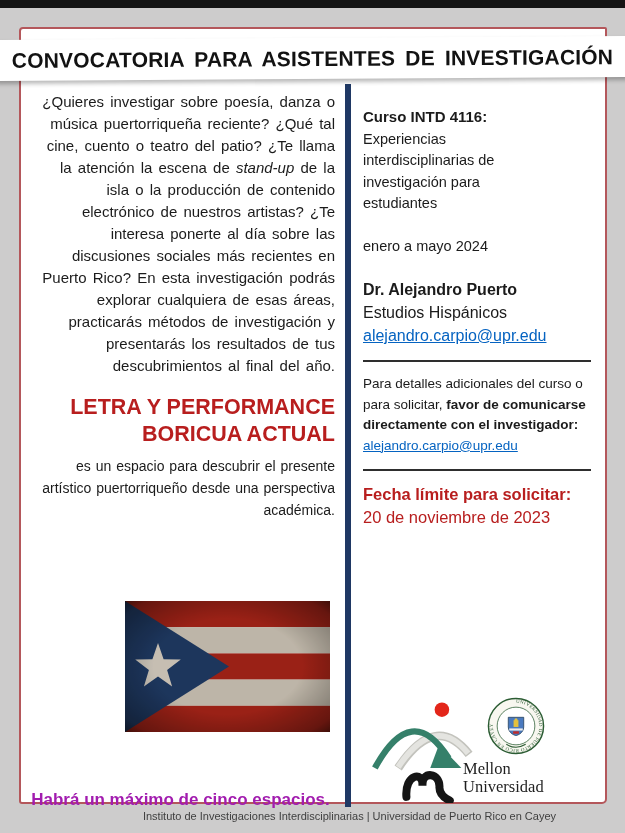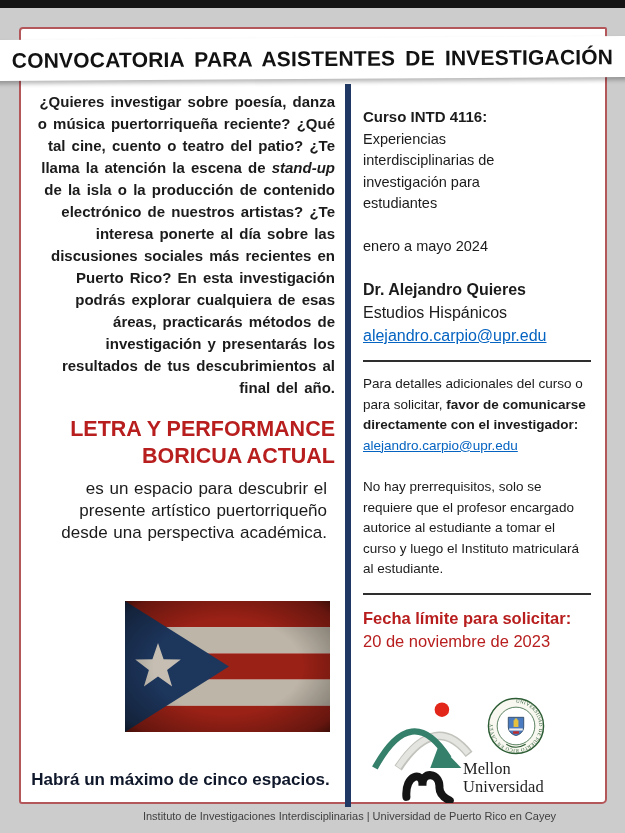--- a/index.html
+++ b/index.html
@@ -11,28 +11,28 @@
   .panel{position:absolute;left:19px;top:27px;width:584px;height:773px;background:#ffffff;
          border:2px solid var(--border-red,#b4575b);border-radius:4px 2px 5px 3px;}
 
   .banner{position:absolute;left:-4px;top:38px;width:633px;height:41px;background:#ffffff;
           box-shadow:0 3px 4px rgba(0,0,0,0.28);transform:rotate(-0.35deg);
           display:flex;align-items:center;justify-content:center;z-index:5;}
   .banner h1{margin:0;font-size:21px;font-weight:bold;color:#121212;letter-spacing:0.2px;
              word-spacing:4px;white-space:nowrap;}
 
   .left-col{position:absolute;left:33px;top:91px;width:302px;text-align:right;color:#1b1b1b;z-index:2;}
-  .intro{margin:0;font-size:15px;line-height:22px;word-spacing:2px;font-weight:bold;}
+  .intro{margin:0;font-size:15px;line-height:22px;word-spacing:2px;}
   .program-title{margin:17px 0 7px 0;font-size:21.5px;line-height:27px;font-weight:bold;
                  color:var(--accent-red,#b81e1e);}
-  .program-desc{margin:8px;font-size:17px;line-height:22px;word-spacing:1px;}
+  .program-desc{margin:0;font-size:14px;line-height:22px;word-spacing:1px;}
 
   .flag{position:absolute;left:125px;top:601px;width:205px;height:131px;z-index:2;}
-  .capacity{position:absolute;left:26px;top:770px;width:309px;text-align:center;
-            font-size:17px;font-weight:bold;color:#0f172a;z-index:2;}
+  .capacity{position:absolute;left:26px;top:790px;width:309px;text-align:center;
+            font-size:17px;font-weight:bold;color:#a21caf;z-index:2;}
 
   .divider{position:absolute;left:345px;top:84px;width:6px;height:723px;
            background:var(--divider-navy,#1f3864);z-index:2;}
 
   .right-col{position:absolute;left:363px;top:106px;width:228px;color:#1b1b1b;
              font-size:14.5px;line-height:21.5px;z-index:2;}
   .course-label{font-weight:bold;font-size:15px;}
   .course-name{display:block;width:165px;}
   .block-gap{margin-top:21px;}
   .prof{font-size:16px;line-height:23px;}
@@ -100,29 +100,28 @@
 
   <div class="right-col">
     <div>
       <span class="course-label">Curso INTD 4116:</span>
       <span class="course-name">Experiencias interdisciplinarias de investigación para estudiantes</span>
     </div>
     <div class="block-gap">
       <div>enero a mayo 2024</div>
     </div>
     <div class="block-gap prof">
-      <div class="name">Dr. Alejandro Quieres</div>
+      <div class="name">Dr. Alejandro Puerto</div>
       <div>Estudios Hispánicos</div>
       <a href="#" class="email-link email-lg">alejandro.carpio@upr.edu</a>
     </div>
     <hr class="rule">
     <div class="small-par"><span>Para detalles adicionales del curso o para solicitar, </span><b>favor de comunicarse directamente con el investigador:</b><br>
       <a href="#" class="email-link email-sm">alejandro.carpio@upr.edu</a>
     </div>
-    <div class="small-par block-gap">No hay prerrequisitos, solo se requiere que el profesor encargado autorice al estudiante a tomar el curso y luego el Instituto matriculará al estudiante.</div>
     <hr class="rule">
     <div class="deadline">
       <div class="lbl">Fecha límite para solicitar:</div>
       <div>20 de noviembre de 2023</div>
     </div>
   </div>
 
   <div class="institute-logo">
     <svg width="102" height="74" viewBox="0 0 105 74">
       <path d="M28,72 Q66,14 101,58" stroke="#c3c3bd" stroke-width="9" fill="none"></path>

